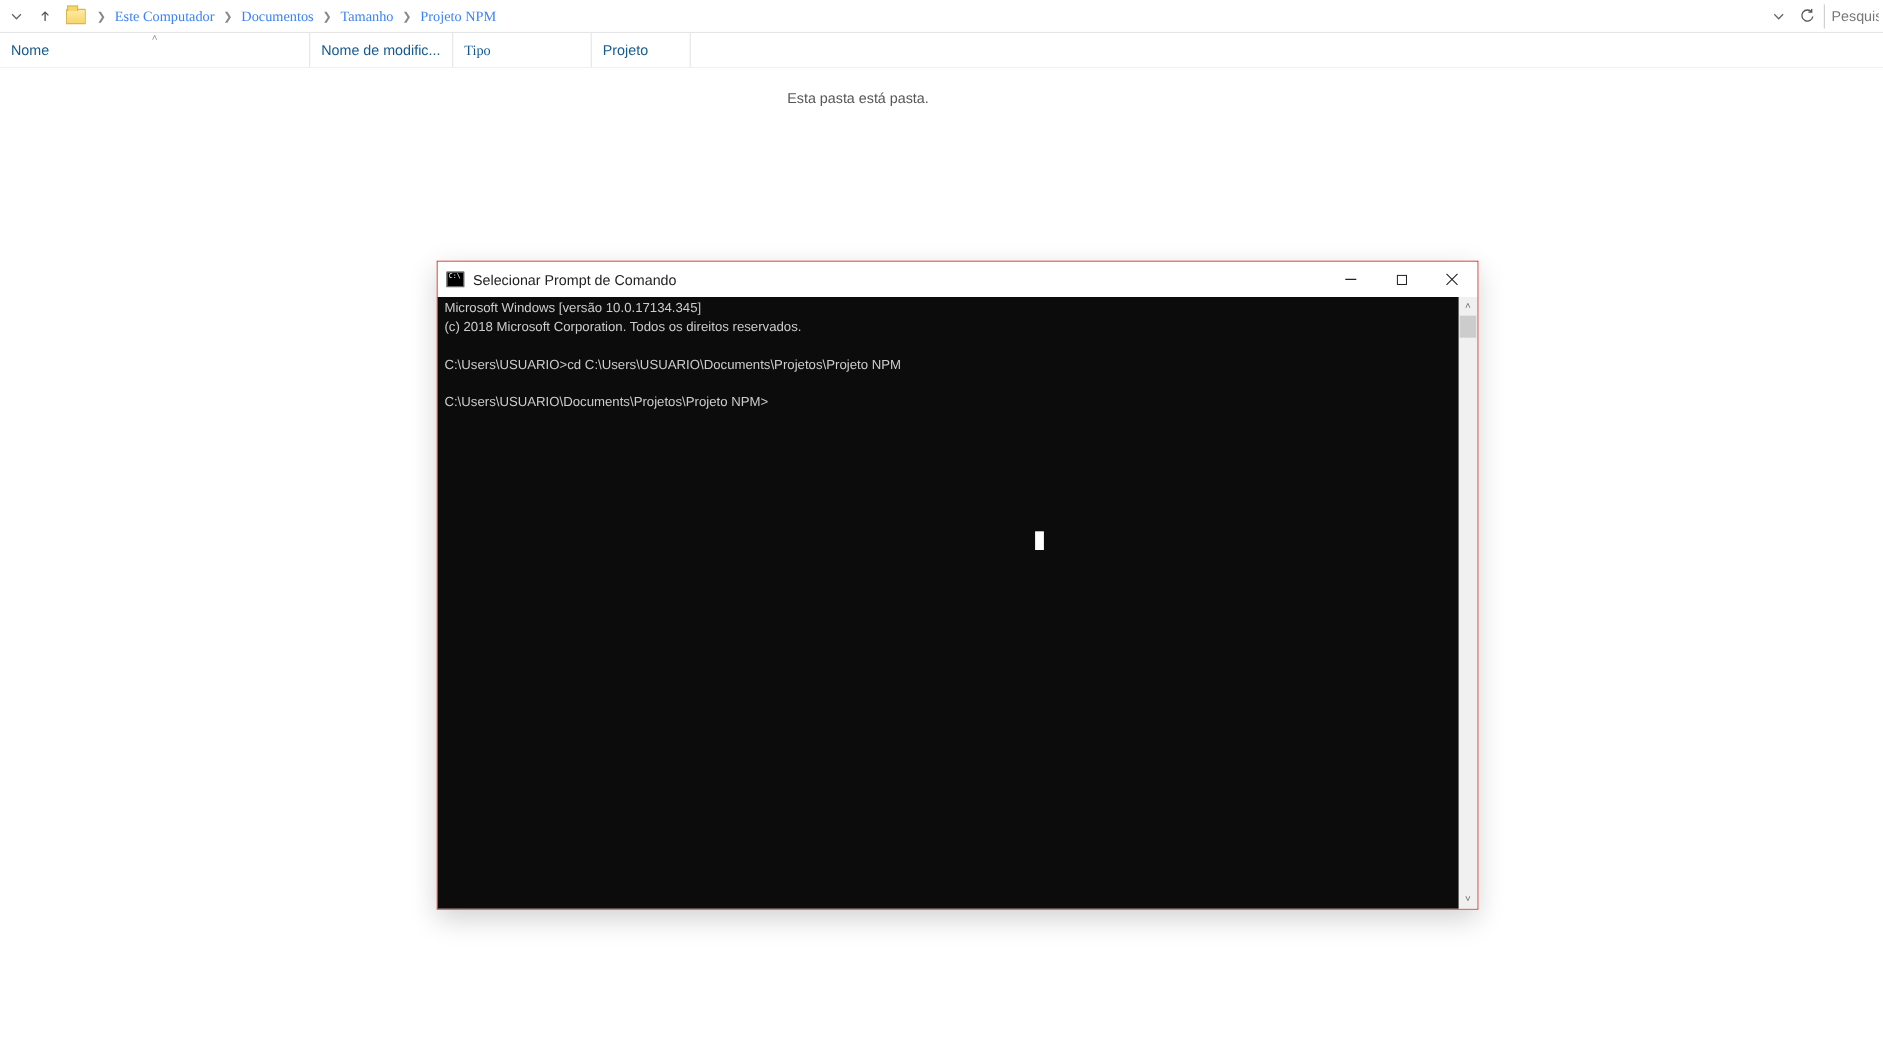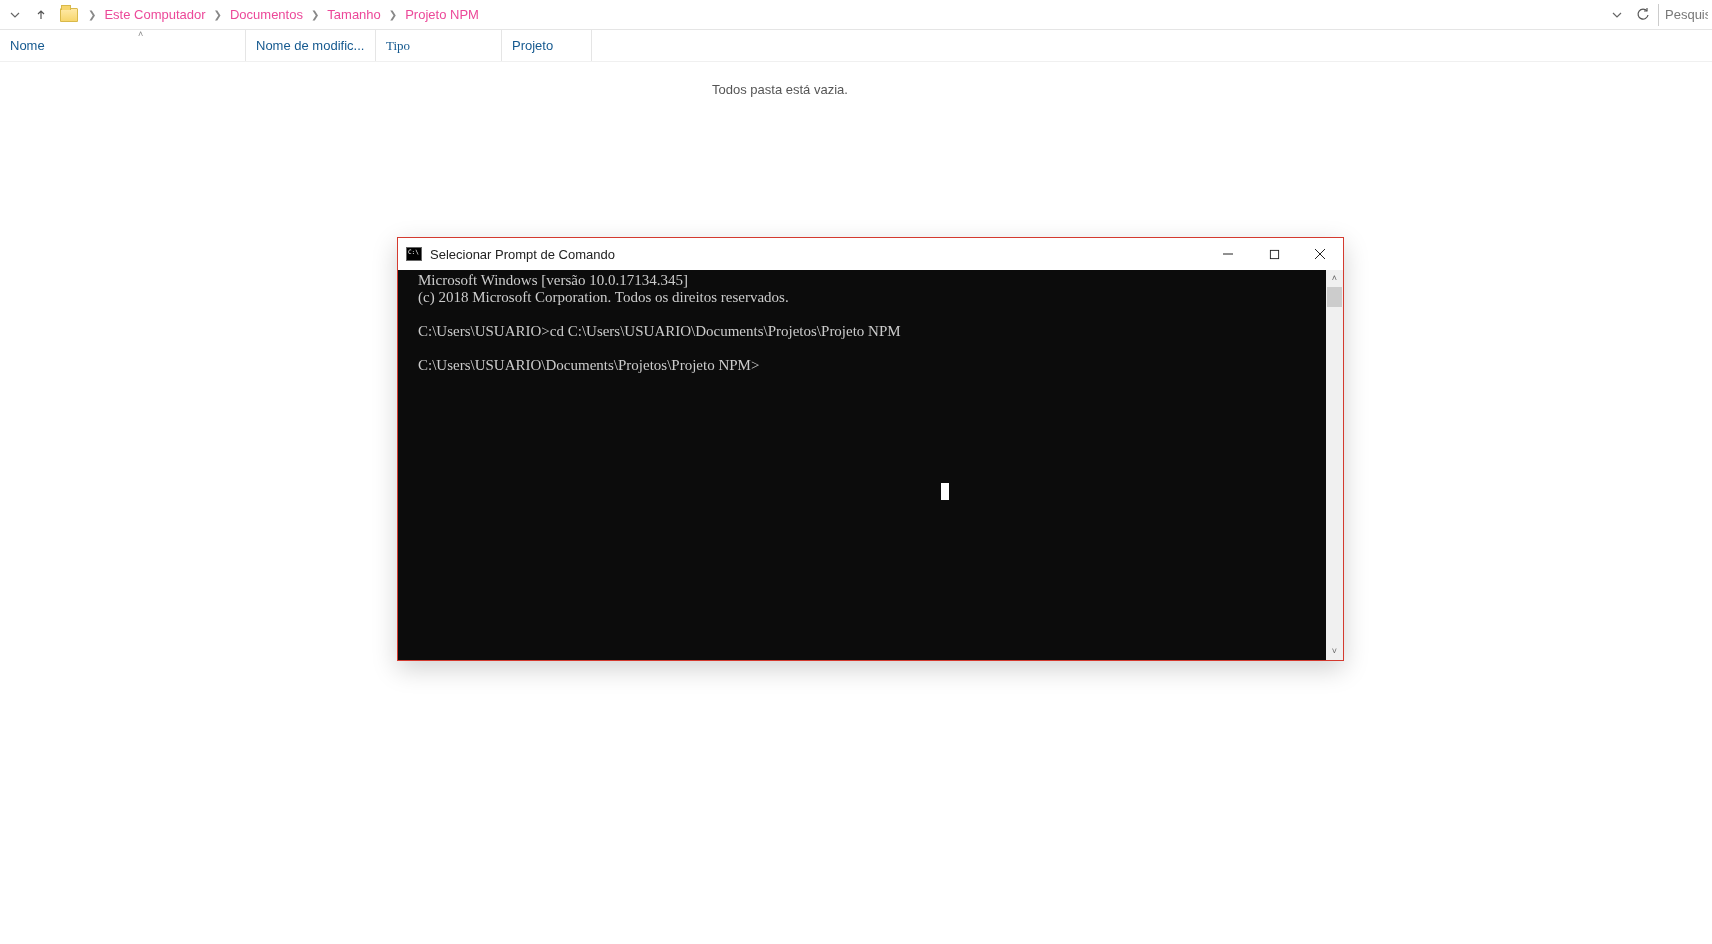--- a/index.html
+++ b/index.html
@@ -43,24 +43,25 @@
       background: #f7d66d;
       border: 1px solid #d9b94a; border-bottom: none;
     }
     .crumbs {
       display: flex; align-items: center; gap: 2px;
       flex: 1 1 auto;
       overflow: hidden;
     }
     .crumb {
       display: flex; align-items: center;
-      color: #ec4899;
+      color: #3b82f6;
       padding: 2px 4px;
       white-space: nowrap;
       cursor: pointer;
+      font-family: Liberation Serif, serif;
     }
     .crumb-sep {
       color: #888;
       padding: 0 2px;
       font-size: 10px;
     }
     .addr-right {
       display: flex; align-items: center; gap: 4px;
       margin-left: auto;
     }
@@ -83,21 +84,21 @@
       position: relative;
     }
     .col {
       color: #15598f;
       padding: 6px 10px;
       border-right: 1px solid #e5e5e5;
       height: 100%;
       display: flex; align-items: center;
       cursor: pointer;
     }
-    .col.name { width: 246px; }
+    .col.name { width: 282px; }
     .col.date { width: 130px; white-space: nowrap; }
     .col.type { width: 126px; font-family: Liberation Serif, serif; }
     .col.size { width: 90px; }
     .sort-arrow {
       position: absolute;
       top: -1px; left: 138px;
       font-size: 9px;
       color: #8a8a8a;
     }
 
@@ -112,21 +113,21 @@
       left: 0; width: 1560px;
       top: 20px;
       text-align: center;
       color: #555;
     }
 
     
     .cmd-window {
       position: absolute;
       left: 397px; top: 237px;
-      width: 947px; height: 424px;
+      width: 947px; height: 590px;
       border: 1px solid #d43a2f;
       background: #fff;
       box-shadow: 0 8px 24px rgba(0,0,0,0.18);
     }
     .cmd-titlebar {
       height: 32px;
       background: #ffffff;
       display: flex;
       align-items: center;
       padding-left: 8px;
@@ -162,24 +163,24 @@
 
     .cmd-body-wrap {
       position: absolute;
       left: 0; right: 0; top: 32px; bottom: 0;
       display: flex;
     }
     .cmd-body {
       flex: 1;
       background: #0c0c0c;
       color: #cccccc;
-      font-family: Liberation Serif, serif;
-      font-size: 15px;
+      font-family: Liberation Sans, sans-serif;
+      font-size: 12px;
       line-height: 17px;
-      padding: 2px 20px;
+      padding: 2px 6px;
       white-space: pre;
       overflow: hidden;
       position: relative;
     }
     .cmd-prompt-line { color: #cccccc; }
     .cmd-cursor {
       position: absolute;
       width: 8px; height: 17px;
       background: #fff;
       left: 543px; top: 213px;
@@ -244,21 +245,21 @@
 
 <div class="col-header">
   <span class="sort-arrow">˄</span>
   <div class="col name">Nome</div>
   <div class="col date">Nome de modific...</div>
   <div class="col type">Tipo</div>
   <div class="col size">Projeto</div>
 </div>
 
 <div class="folder-body">
-  <div class="empty-msg">Todos pasta está vazia.</div>
+  <div class="empty-msg">Esta pasta está pasta.</div>
 </div>
 
 <div class="cmd-window">
   <div class="cmd-titlebar">
     <div class="cmd-icon"></div>
     <div class="cmd-title">Selecionar Prompt de Comando</div>
     <div class="win-btns">
       <div class="win-btn">
         <svg width="12" height="12" viewBox="0 0 12 12">
             <line x1="1" y1="6" x2="11" y2="6"></line>

